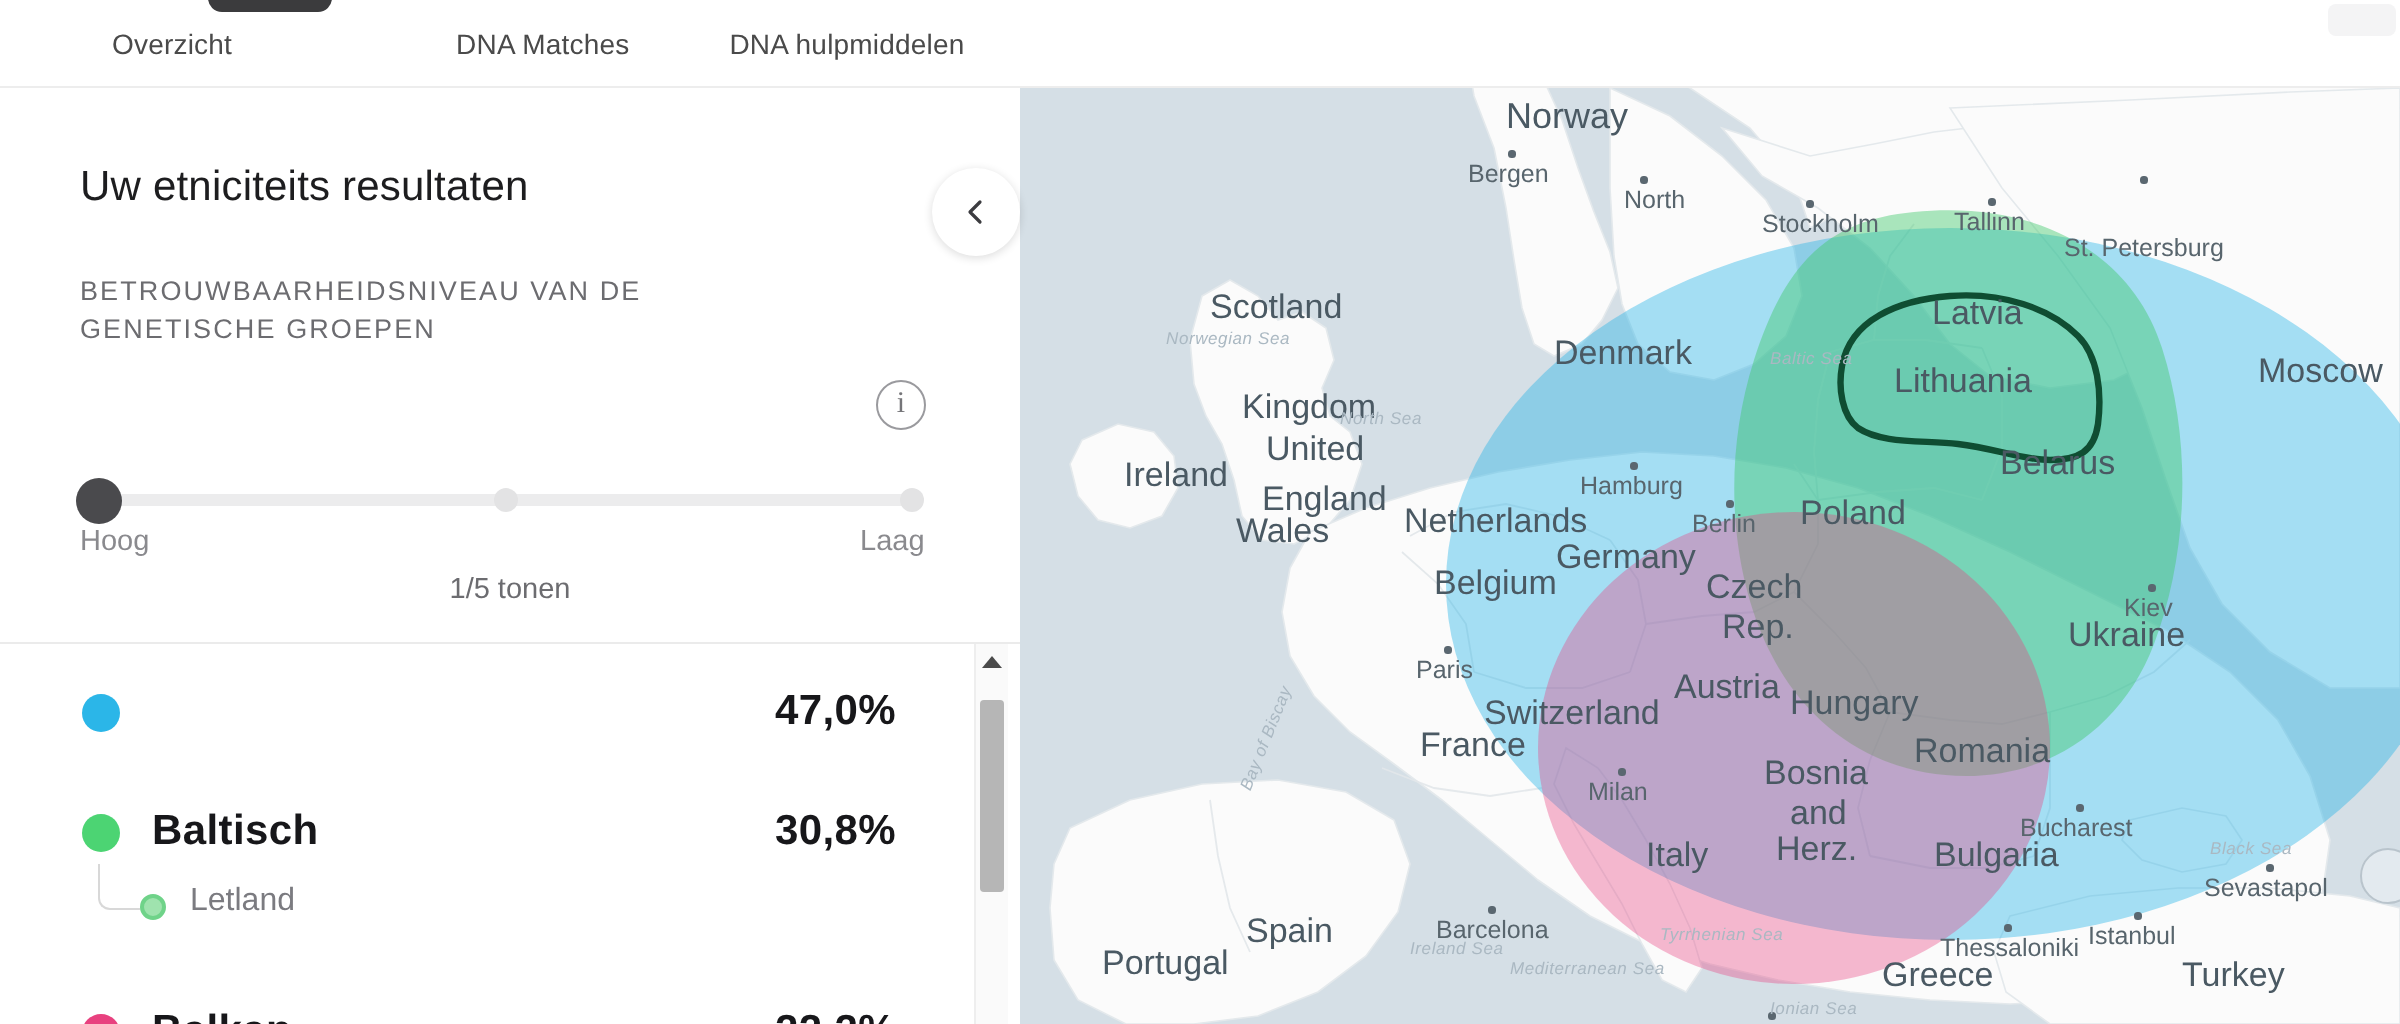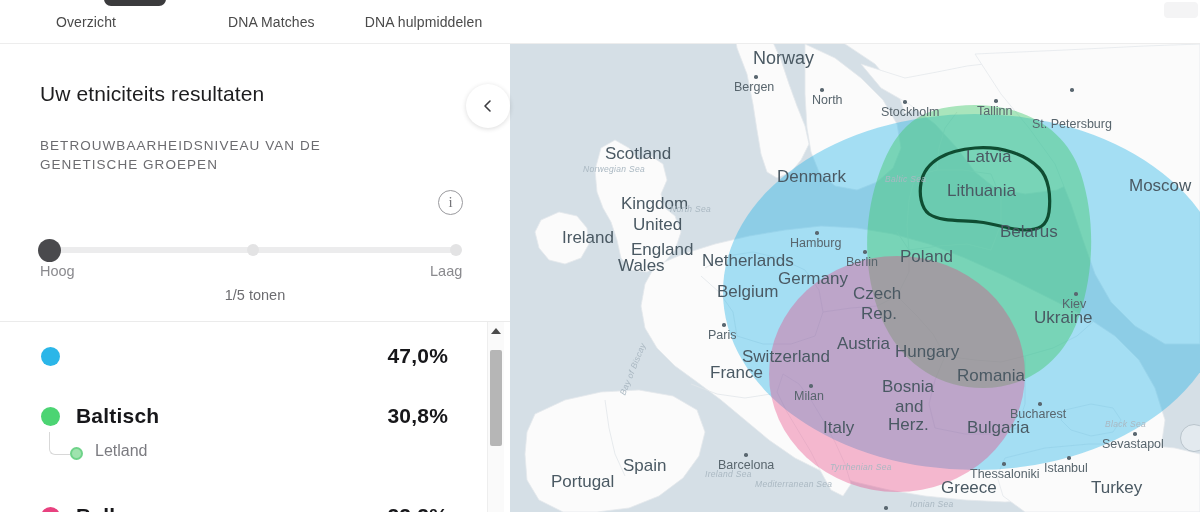--- a/index.html
+++ b/index.html
@@ -265,21 +265,21 @@
     <div class="citydot" style="left:379px;top:462px;"></div>
     <div class="mlabel m-city" style="left:355px;top:467px;">Palermo</div>
 
     <div class="mlabel m-sea" style="left:165px;top:160px;">North Sea</div>
     <div class="mlabel m-sea" style="left:78px;top:120px;">Norwegian Sea</div>
     <div class="mlabel m-sea" style="left:380px;top:130px;">Baltic Sea</div>
     <div class="mlabel m-sea" style="left:100px;top:320px;transform:rotate(-68deg);">Bay of Biscay</div>
     <div class="mlabel m-sea" style="left:200px;top:425px;">Ireland Sea</div>
     <div class="mlabel m-sea" style="left:250px;top:435px;">Mediterranean Sea</div>
     <div class="mlabel m-sea" style="left:325px;top:418px;">Tyrrhenian Sea</div>
-    <div class="mlabel m-sea" style="left:405px;top:455px;">Ionian Sea</div>
+    <div class="mlabel m-sea" style="left:380px;top:455px;">Ionian Sea</div>
     <div class="mlabel m-sea" style="left:600px;top:375px;">Black Sea</div>
 
     <div class="map-right-nub"></div>
   </div>
 
   <div class="panel">
 
     <div class="panel-head">
       <div class="panel-title">Uw etniciteits resultaten</div>
       <div class="conf-label">BETROUWBAARHEIDSNIVEAU VAN DE GENETISCHE GROEPEN</div>

